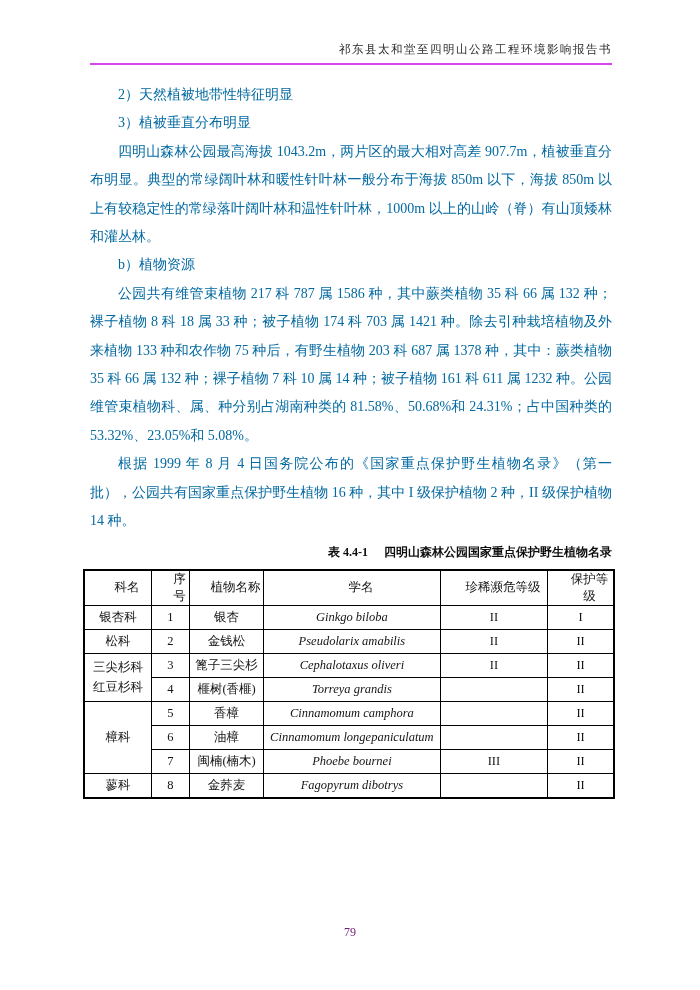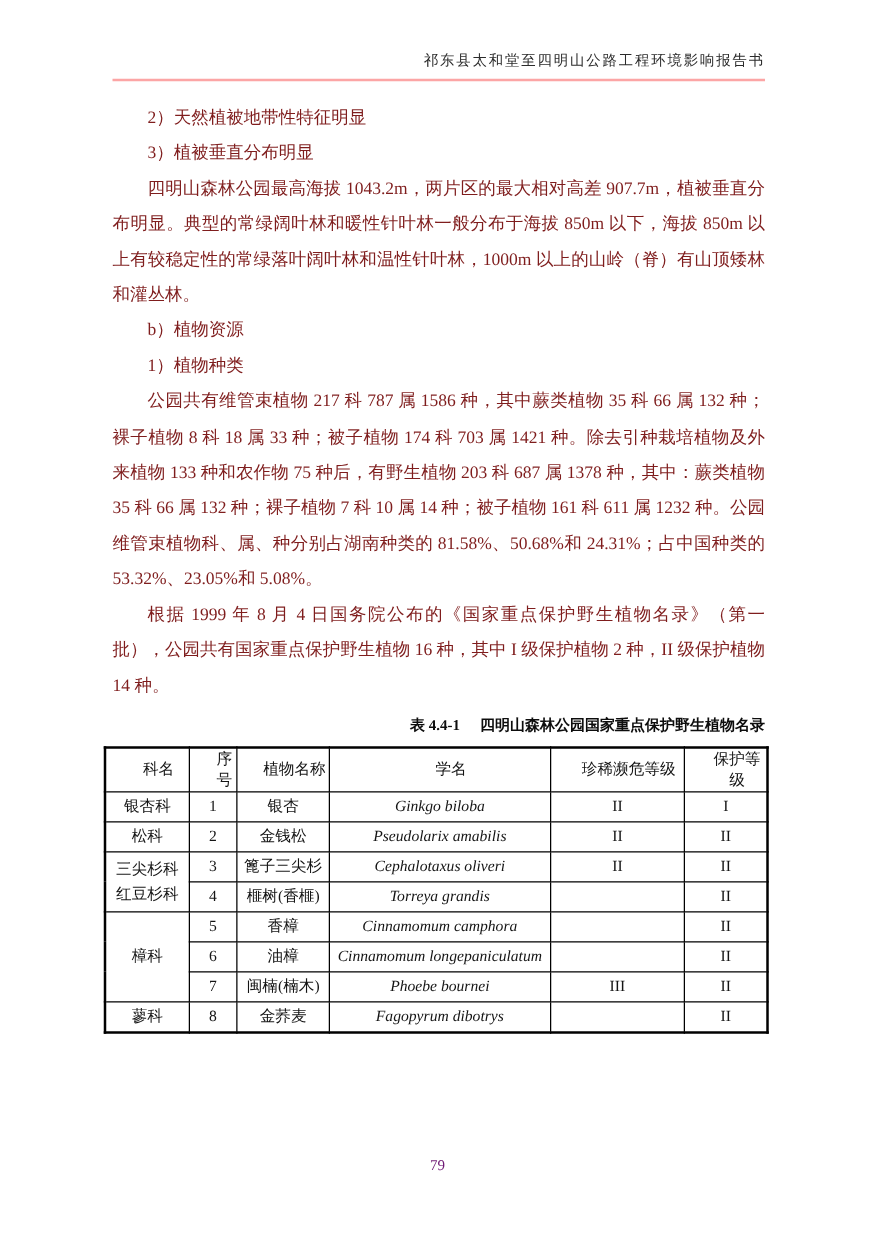--- a/index.html
+++ b/index.html
@@ -21,33 +21,33 @@
     height: 990px;
     padding: 42px 88px 0 90px;
     position: relative;
   }
   .page-header {
     text-align: right;
     font-size: 11.5px;
     letter-spacing: 1.5px;
     color: #2b2b2b;
     padding-bottom: 6px;
-    border-bottom: 2px solid #fca5a5;
+    border-bottom: 2px solid #d946ef;
     line-height: 15px;
   }
   .content {
     margin-top: 16px;
   }
   .content p {
     margin: 0;
     font-size: 14px;
     line-height: 28.4px;
     text-indent: 2em;
     text-align: justify;
-    color: #7f1d1d;
+    color: #0369a1;
   }
   .table-caption {
     text-align: right;
     font-weight: bold;
     font-size: 12px;
     line-height: 26px;
     margin: 3px 0 4px 0;
     color: #0d0d0d;
   }
   .table-caption .cap-title {
@@ -100,21 +100,20 @@
 
   <div class="page-header">
     <span>祁东县太和堂至四明山公路工程环境影响报告书</span>
   </div>
 
   <div class="content">
     <p>2）天然植被地带性特征明显</p>
     <p>3）植被垂直分布明显</p>
     <p>四明山森林公园最高海拔 1043.2m，两片区的最大相对高差 907.7m，植被垂直分布明显。典型的常绿阔叶林和暖性针叶林一般分布于海拔 850m 以下，海拔 850m 以上有较稳定性的常绿落叶阔叶林和温性针叶林，1000m 以上的山岭（脊）有山顶矮林和灌丛林。</p>
     <p>b）植物资源</p>
-    <p>1）植物种类</p>
     <p>公园共有维管束植物 217 科 787 属 1586 种，其中蕨类植物 35 科 66 属 132 种；裸子植物 8 科 18 属 33 种；被子植物 174 科 703 属 1421 种。除去引种栽培植物及外来植物 133 种和农作物 75 种后，有野生植物 203 科 687 属 1378 种，其中：蕨类植物 35 科 66 属 132 种；裸子植物 7 科 10 属 14 种；被子植物 161 科 611 属 1232 种。公园维管束植物科、属、种分别占湖南种类的 81.58%、50.68%和 24.31%；占中国种类的 53.32%、23.05%和 5.08%。</p>
     <p>根据 1999 年 8 月 4 日国务院公布的《国家重点保护野生植物名录》（第一批），公园共有国家重点保护野生植物 16 种，其中 I 级保护植物 2 种，II 级保护植物 14 种。</p>
 
     <div class="table-caption">
       <span>表 4.4-1</span><span class="cap-title">四明山森林公园国家重点保护野生植物名录</span>
     </div>
 
     <table class="plants">
       <colgroup>
         <col style="width:12.7%">

